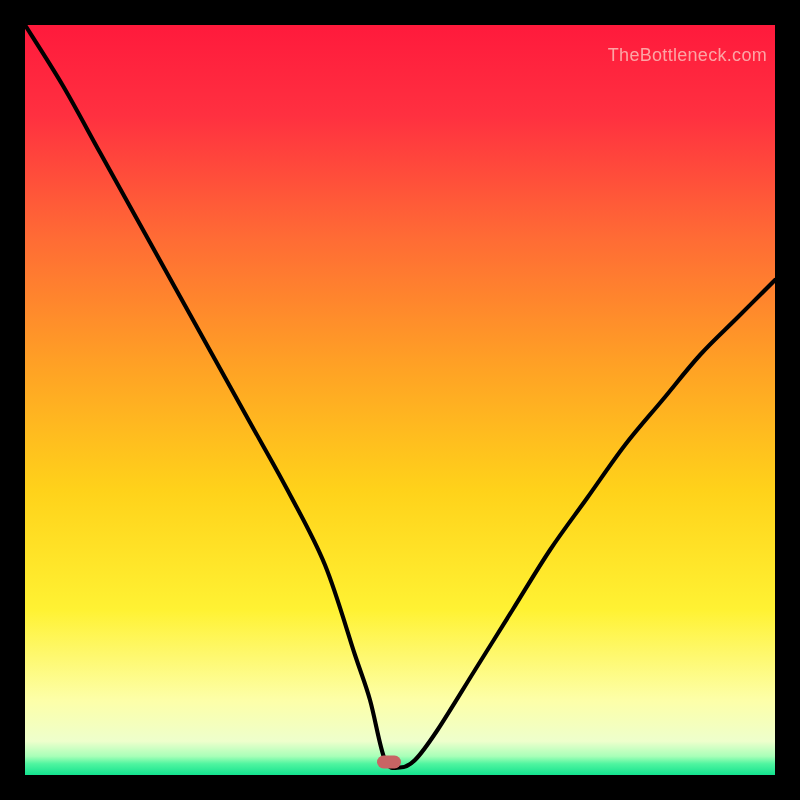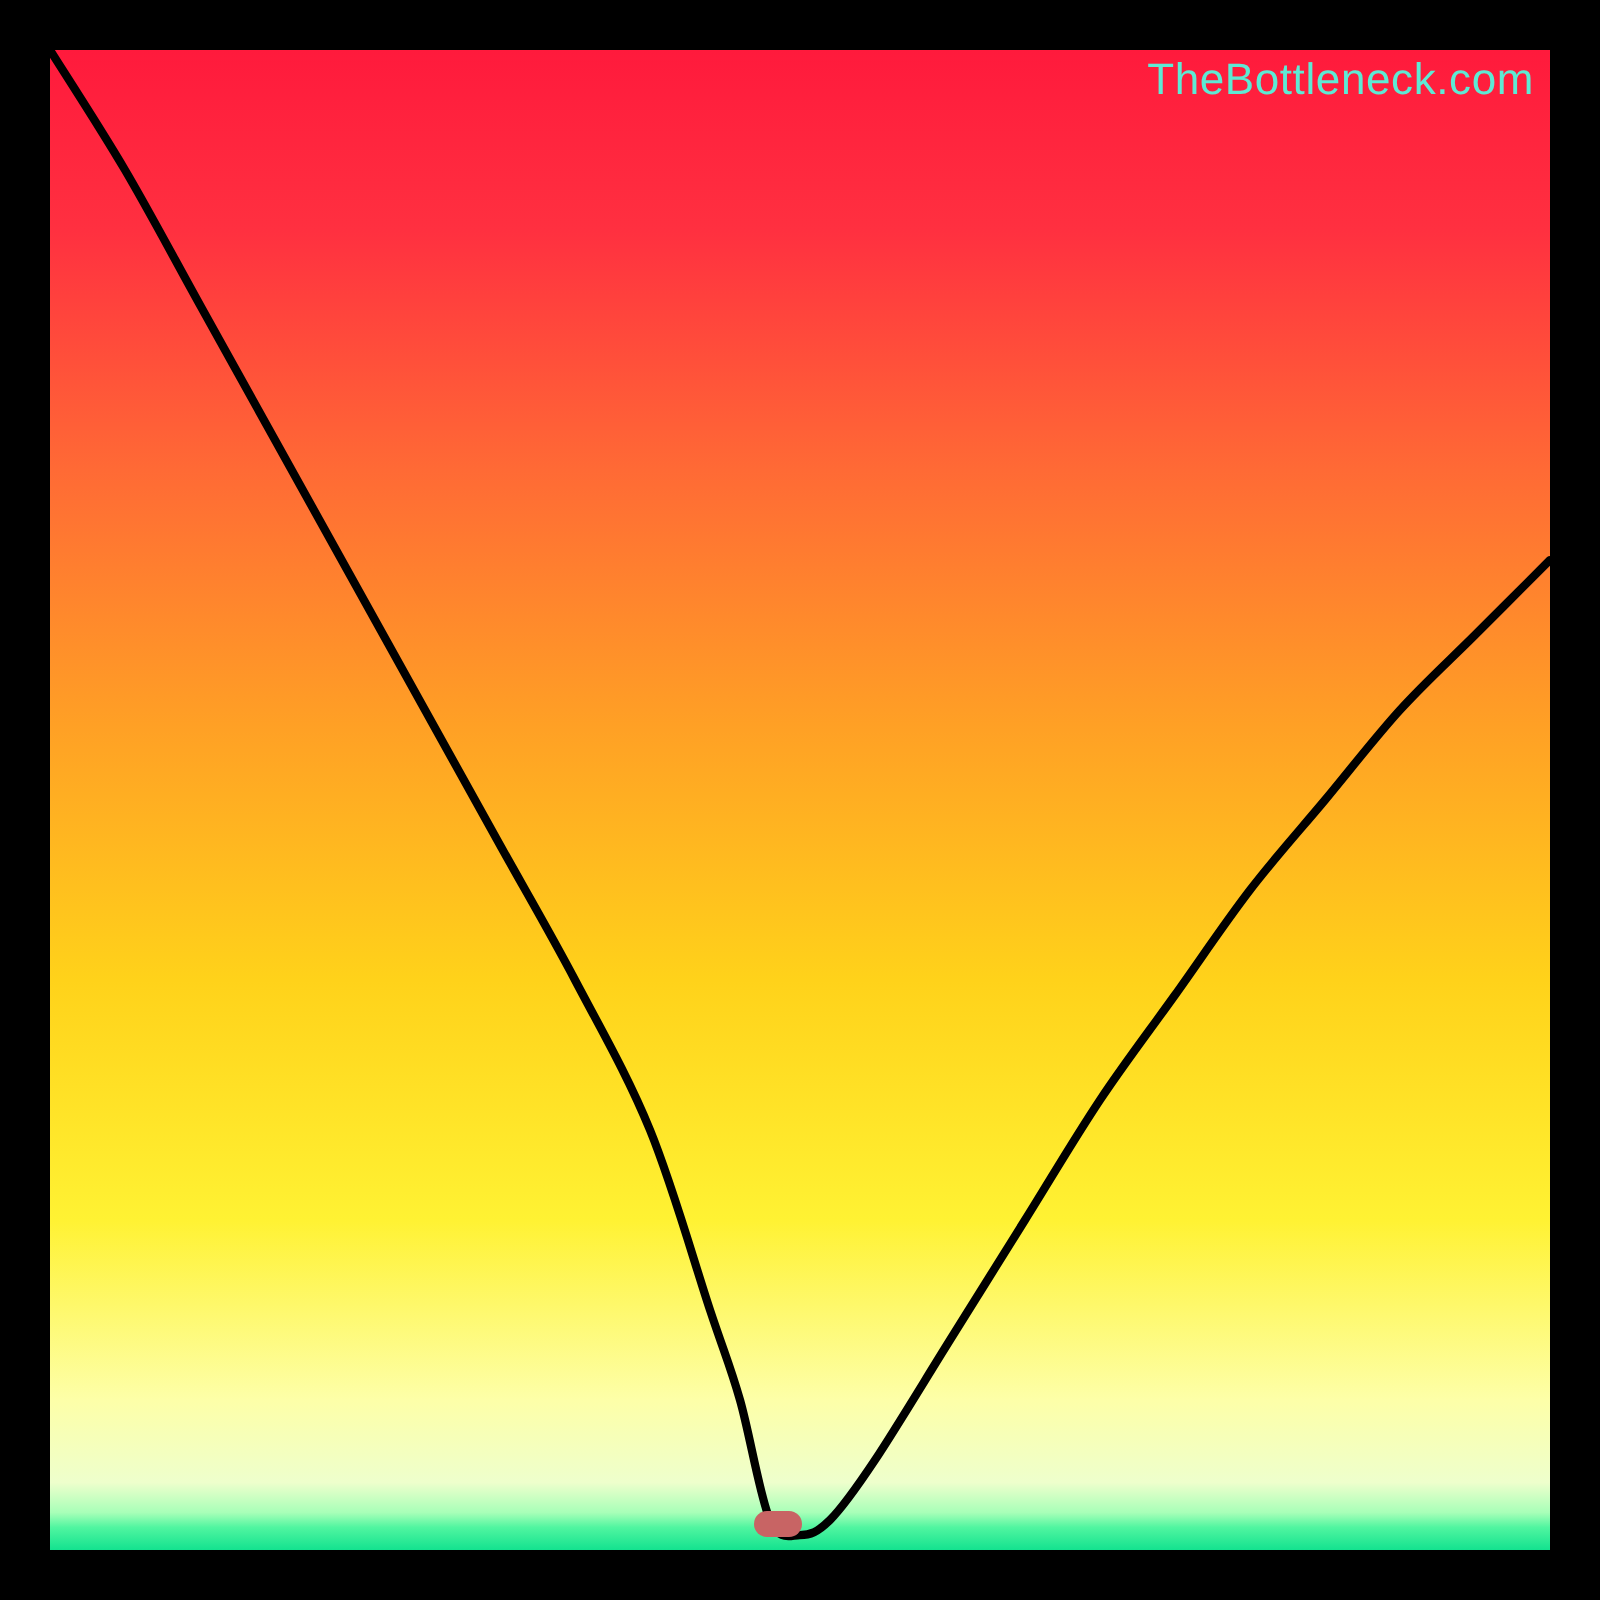--- a/index.html
+++ b/index.html
@@ -29,24 +29,24 @@
   }
   .gradient {
     position: absolute;
     left: 0;
     top: 0;
     width: 100%;
     height: 100%;
   }
   .watermark {
     position: absolute;
-    top: 2px;
+    top: 20px;
     right: 8px;
-    color: #5eead4;
-    font-size: 22px;
+    color: #fca5a5;
+    font-size: 18px;
     font-weight: 500;
     letter-spacing: 0.3px;
     user-select: none;
   }
   svg.curve {
     position: absolute;
     left: 0;
     top: 0;
     width: 100%;
     height: 100%;

